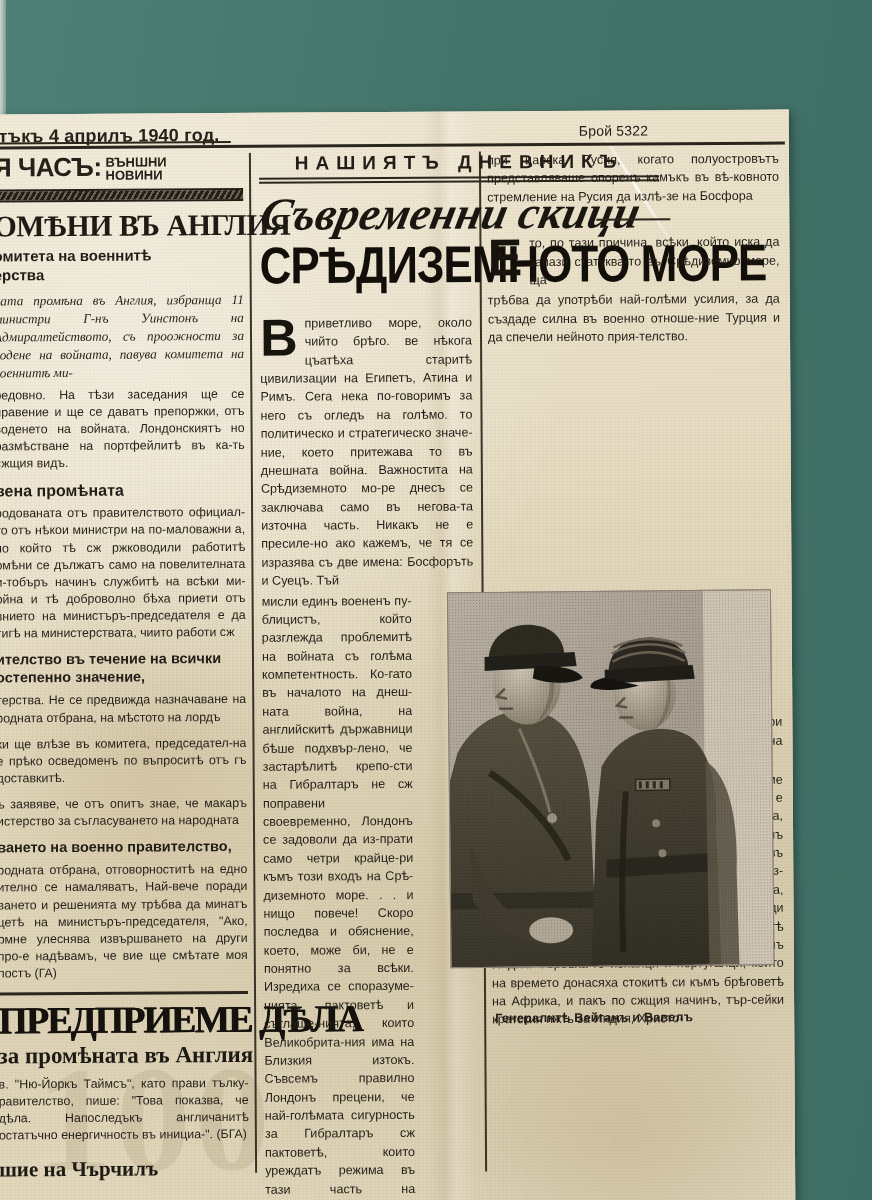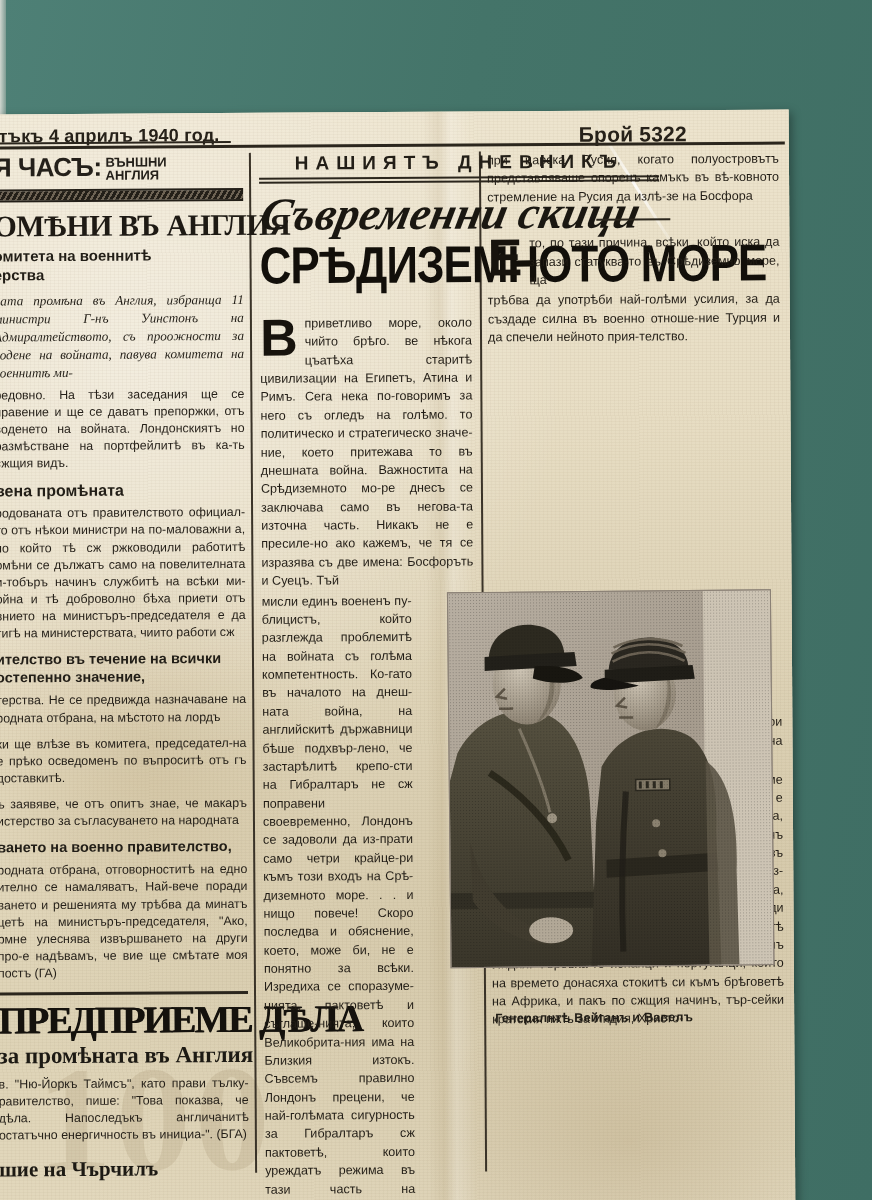--- a/index.html
+++ b/index.html
@@ -77,21 +77,21 @@
   .topbar{
     position:absolute;left:0;top:6px;width:100%;height:34px;
   }
   .dateline{
     position:absolute;left:6px;top:6px;
     font-size:18px;font-weight:700;color:#262119;
     font-family:"Liberation Sans", sans-serif;letter-spacing:.2px;
   }
   .issue{
     position:absolute;left:586px;top:6px;
-    font-size:21px;font-weight:700;color:#262119;letter-spacing:.2px;
+    font-size:14px;font-weight:400;color:#262119;letter-spacing:.2px;
   }
   .rule-top{
     position:absolute;left:0;top:32px;width:792px;height:3px;
     background:#2b261d;
   }
   .rule-top:after{
     content:"";position:absolute;left:0;top:-4px;width:238px;height:2px;background:#2b261d;
   }
   
   .col{position:absolute;top:40px;}
@@ -226,21 +226,21 @@
   </div>
   <div class="rule-top"></div>
 
   <div class="vrule" style="left:256px;height:1020px;"></div>
   <div class="vrule" style="left:486px;height:1020px;"></div>
 
   <div class="col colL">
 
     <div class="kicker">
       <span>Я ЧАСЪ:</span><span class="small">ВЪНШНИ
-АНГЛИЯ</span>
+НОВИНИ</span>
     </div>
 
     <div class="thickrule"></div>
 
     <div class="headline-blk">ОМѢНИ ВЪ АНГЛИЯ</div>
     <div class="subhead" style="white-space:pre-line;">омитета  на  военнитѣ
 ерства</div>
 
     <div class="lead-italic">ната промѣна въ Англия, избрaнща 11 министри  Г-нъ Уинстонъ  на Адмиралтейството, съ проoжности  за водене на войната, павува комитета на военнитѣ ми-</div>
 

